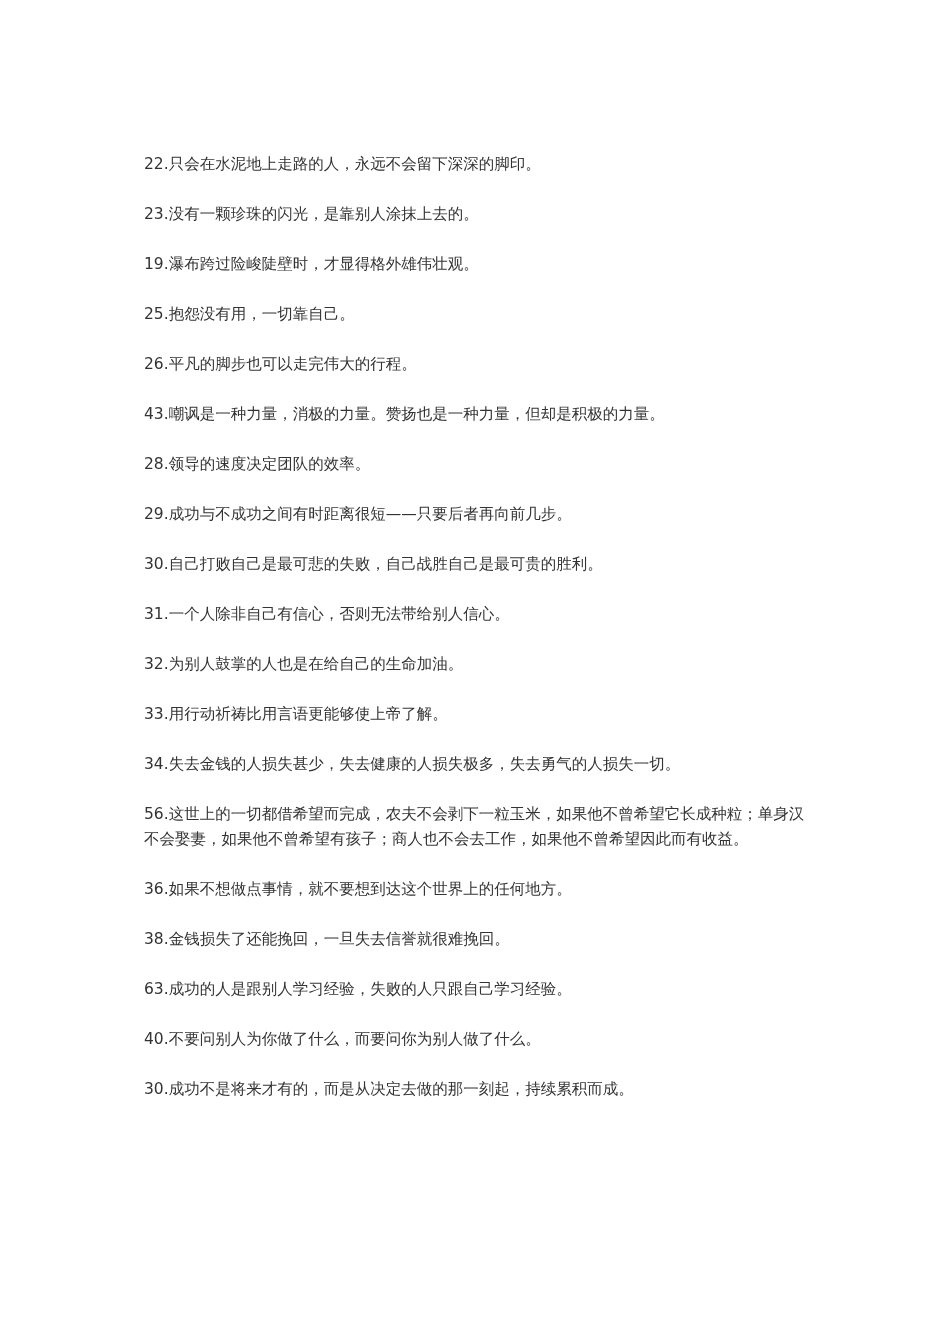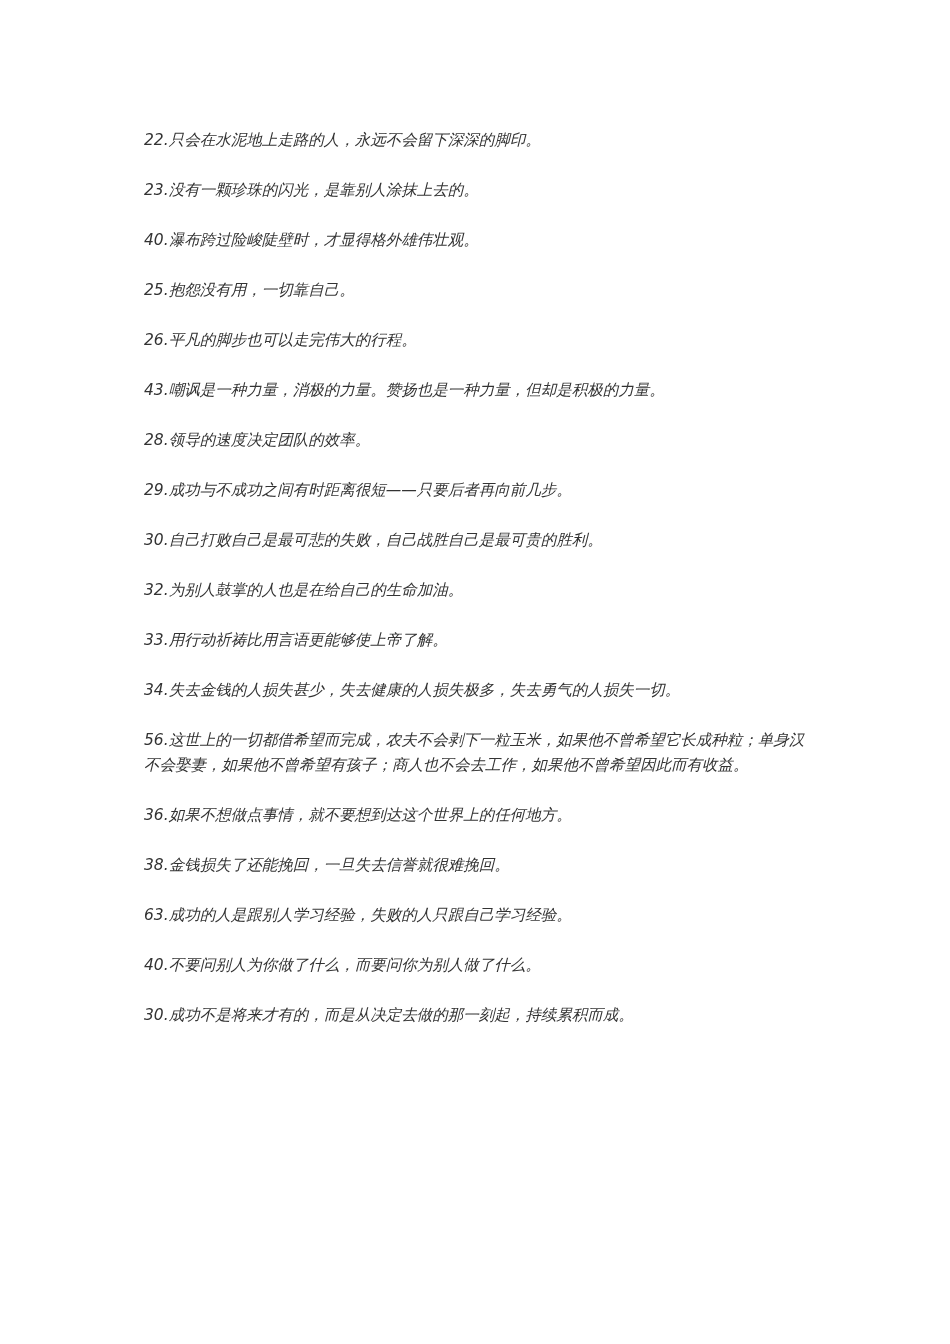--- a/index.html
+++ b/index.html
@@ -1,33 +1,34 @@
 <!DOCTYPE html>
 <html><head>
 <meta charset="utf-8">
 <style>
   html, body { margin: 0; padding: 0; background: #ffffff; }
   body { width: 950px; height: 1344px; position: relative; overflow: hidden;
          font-family: "DejaVu Sans", "Liberation Sans", sans-serif; color: #333333; }
-  .page { position: absolute; left: 144px; top: 128px; width: 670px; font-style: italic; }
+  .page { position: absolute; left: 144px; top: 152px; width: 670px; }
   .quote { font-size: 15.5px; line-height: 25px; margin: 0 0 25px 0; letter-spacing: 0px; }
 </style>
 </head>
 <body>
 
 <div class="page">
   <p class="quote">22.只会在水泥地上走路的人，永远不会留下深深的脚印。</p>
   <p class="quote">23.没有一颗珍珠的闪光，是靠别人涂抹上去的。</p>
-  <p class="quote">40.瀑布跨过险峻陡壁时，才显得格外雄伟壮观。</p>
+  <p class="quote">19.瀑布跨过险峻陡壁时，才显得格外雄伟壮观。</p>
   <p class="quote">25.抱怨没有用，一切靠自己。</p>
   <p class="quote">26.平凡的脚步也可以走完伟大的行程。</p>
   <p class="quote">43.嘲讽是一种力量，消极的力量。赞扬也是一种力量，但却是积极的力量。</p>
   <p class="quote">28.领导的速度决定团队的效率。</p>
   <p class="quote">29.成功与不成功之间有时距离很短——只要后者再向前几步。</p>
   <p class="quote">30.自己打败自己是最可悲的失败，自己战胜自己是最可贵的胜利。</p>
+  <p class="quote">31.一个人除非自己有信心，否则无法带给别人信心。</p>
   <p class="quote">32.为别人鼓掌的人也是在给自己的生命加油。</p>
   <p class="quote">33.用行动祈祷比用言语更能够使上帝了解。</p>
   <p class="quote">34.失去金钱的人损失甚少，失去健康的人损失极多，失去勇气的人损失一切。</p>
   <p class="quote">56.这世上的一切都借希望而完成，农夫不会剥下一粒玉米，如果他不曾希望它长成种粒；单身汉不会娶妻，如果他不曾希望有孩子；商人也不会去工作，如果他不曾希望因此而有收益。</p>
   <p class="quote">36.如果不想做点事情，就不要想到达这个世界上的任何地方。</p>
   <p class="quote">38.金钱损失了还能挽回，一旦失去信誉就很难挽回。</p>
   <p class="quote">63.成功的人是跟别人学习经验，失败的人只跟自己学习经验。</p>
   <p class="quote">40.不要问别人为你做了什么，而要问你为别人做了什么。</p>
   <p class="quote">30.成功不是将来才有的，而是从决定去做的那一刻起，持续累积而成。</p>
 </div>

